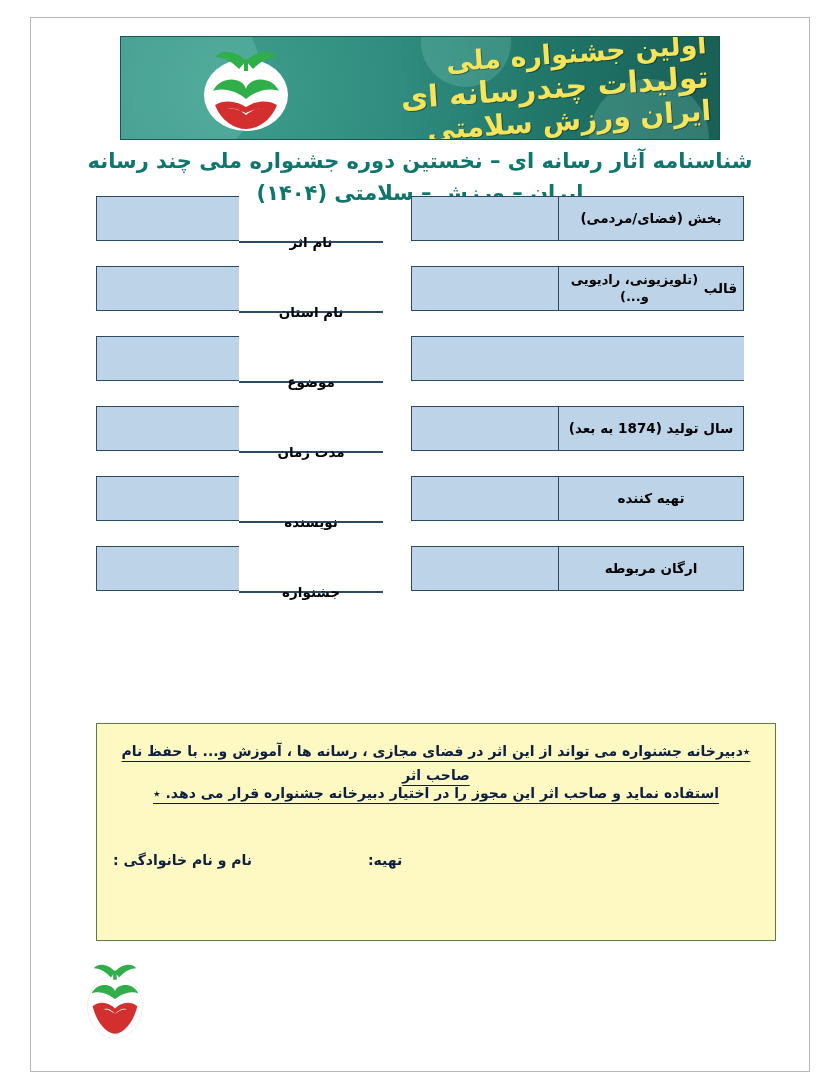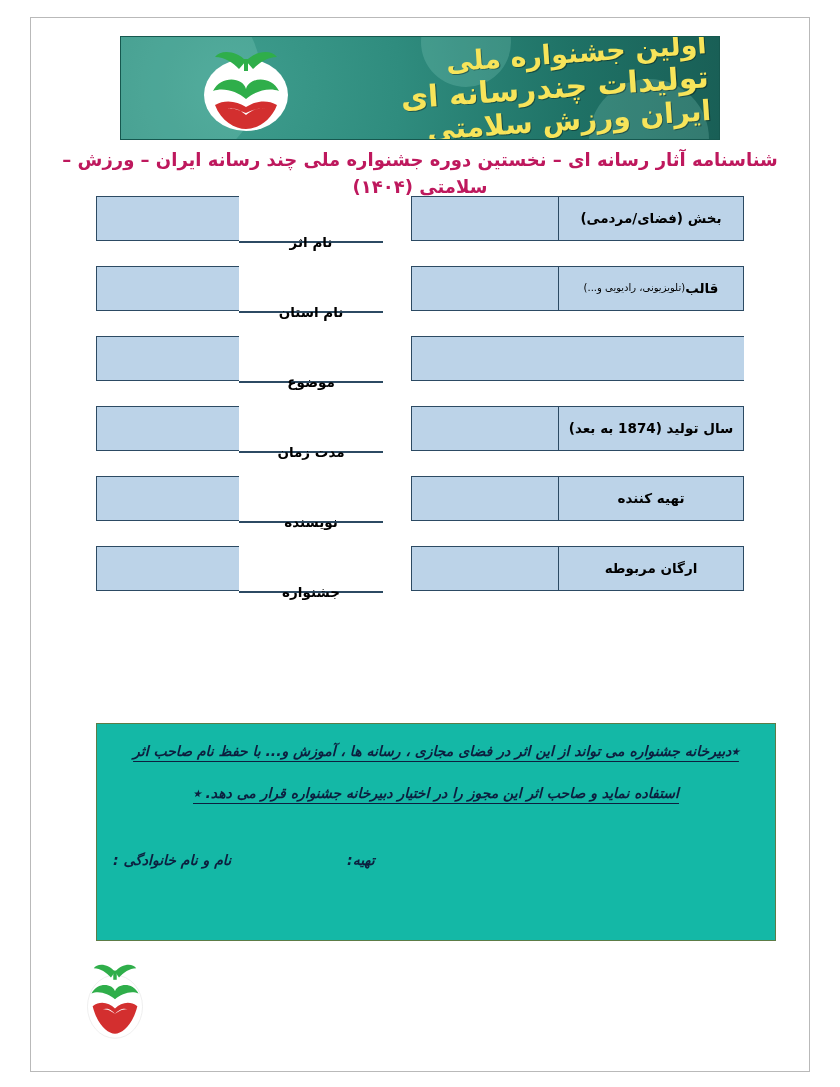--- a/index.html
+++ b/index.html
@@ -86,23 +86,23 @@
   .bt3 { font-size: 28px; letter-spacing: -1px; margin-top: 1px;}
 
   
   .doc-title {
     position: absolute;
     left: 60px;
     top: 146px;
     width: 720px;
     text-align: center;
     direction: rtl;
-    font-size: 18px;
-    font-weight: bold;
-    color: #be185d;
+    font-size: 21px;
+    font-weight: bold;
+    color: #0f766e;
     line-height: 1.5;
   }
 
   
   .form {
     position: absolute;
     left: 96px;
     top: 196px;
     width: 648px;
   }
@@ -140,34 +140,33 @@
   }
   .val {
     border: 1px solid #2c4a63;
     border-right: none;
     background: #bcd3e8;
     box-sizing: border-box;
     flex: 1 1 auto;
   }
   .field.right .lbl { width: 144px; margin-top: 45px; }
   .field.left  .lbl { width: 186px; }
-  .lbl .sub { font-size: 10px; font-weight: normal; }
+  .lbl .sub { font-size: 13px; font-weight: bold; }
 
   
   .notice {
     position: absolute;
     left: 96px;
     top: 723px;
     width: 680px;
     height: 218px;
-    background: #14b8a6;
+    background: #fef9c3;
     border: 1px solid #5c7c46;
     box-sizing: border-box;
     direction: rtl;
-    font-style: italic;
   }
   .notice-line {
     position: absolute;
     right: 16px;
     left: 16px;
     text-align: center;
     font-size: 14px;
     font-weight: bold;
     color: #0c1f3f;
     text-decoration: underline;

